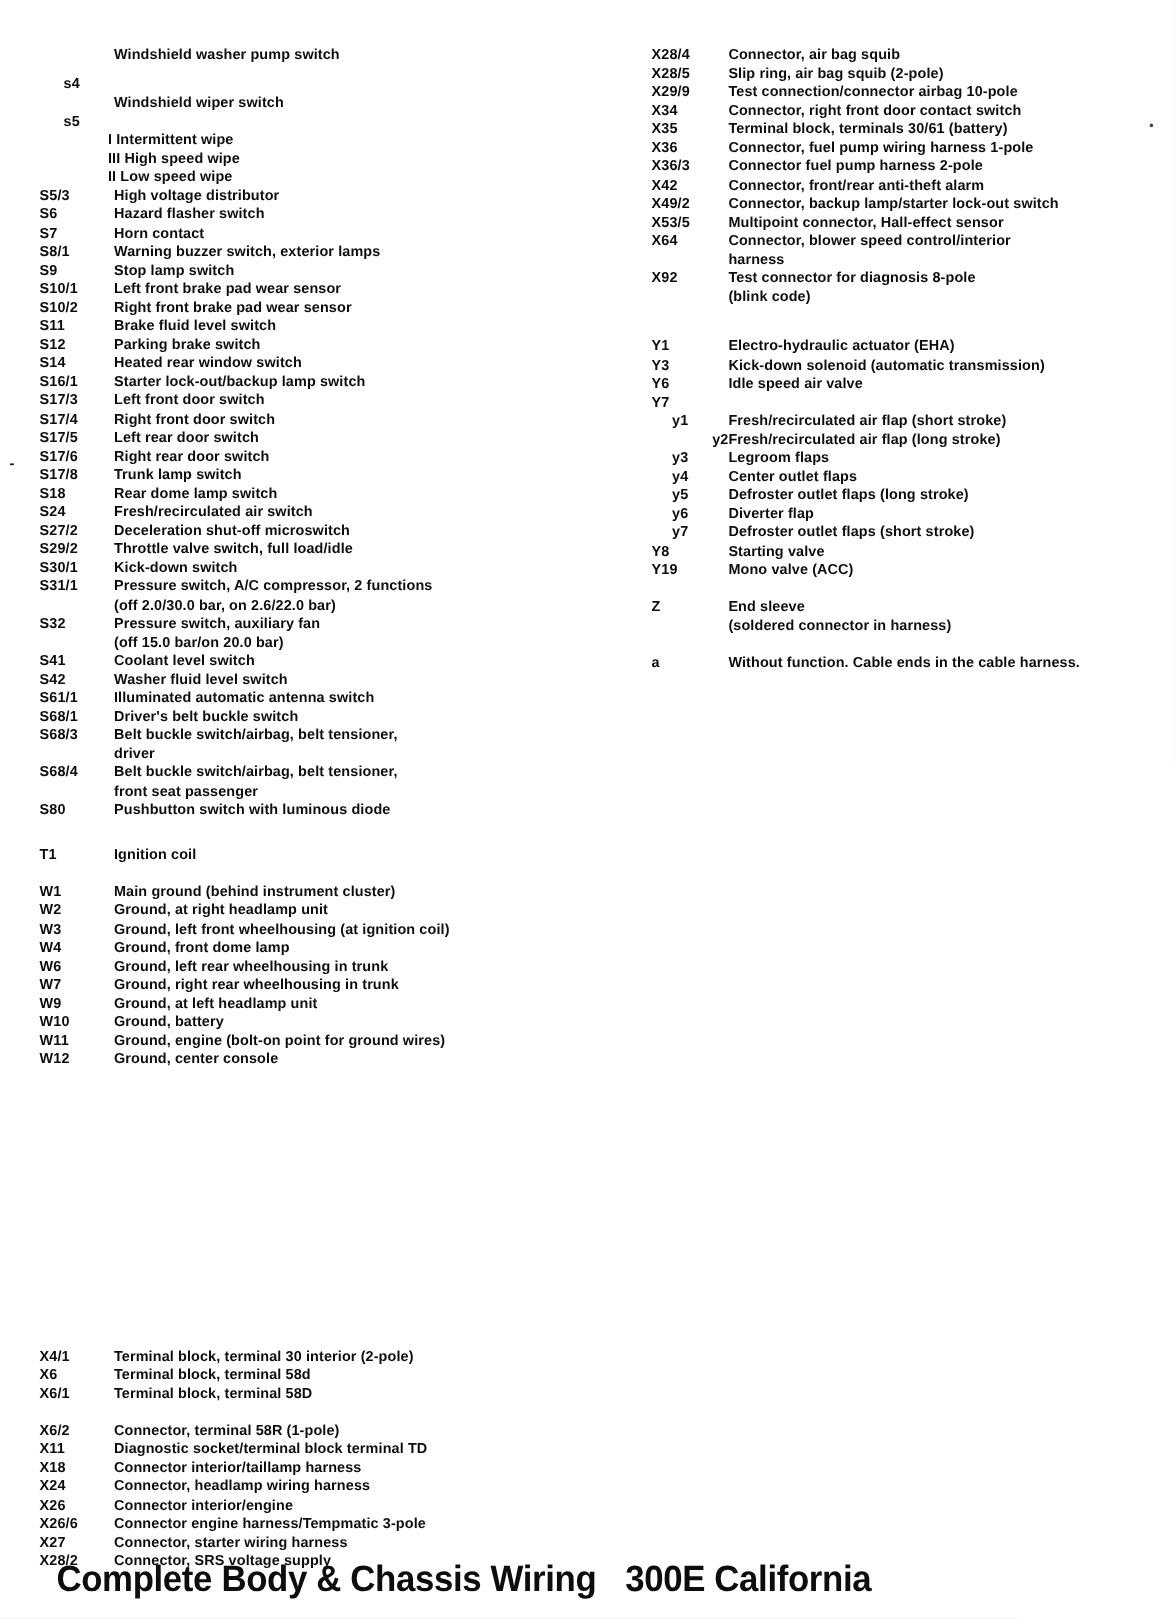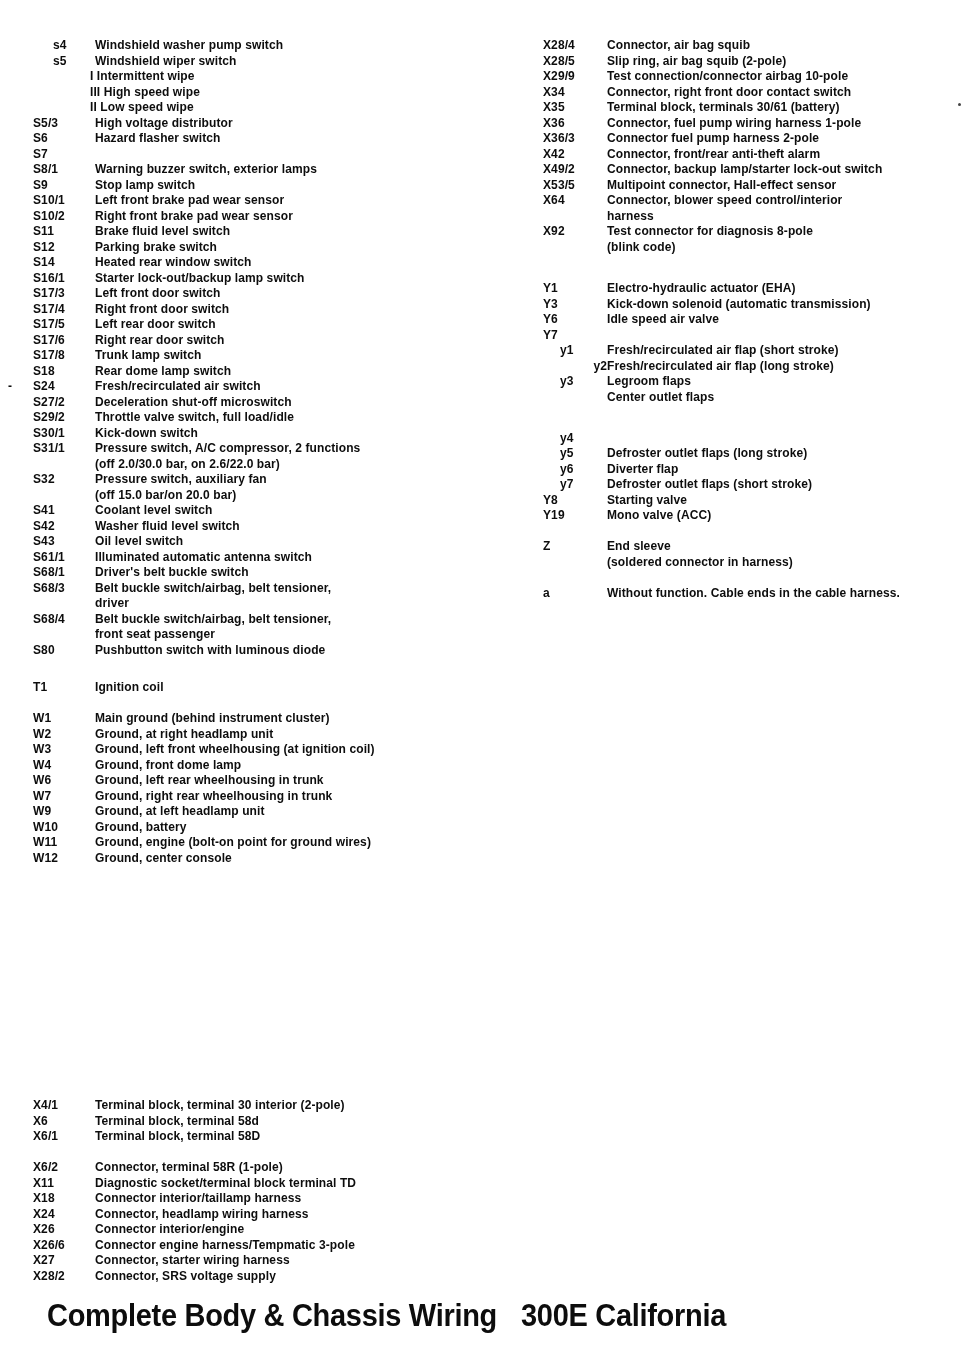--- a/index.html
+++ b/index.html
@@ -29,25 +29,25 @@
 </head>
 <body>
 
 <div class="page">
 
   <span class="margin-dash">-</span>
   <span class="speck speck-a"></span>
 
   <div id="col-left" class="col">
       <div class="row">
-        <span class="code" style="padding-left: 20px;">s4</span>
+        <span class="code" style="padding-left: 20px; margin-top: 24px;">s4</span>
         <span class="desc">Windshield washer pump switch</span>
       </div>
       <div class="row">
-        <span class="code" style="padding-left: 20px;">s5</span>
+        <span class="code" style="padding-left: 20px; margin-top: 16px;">s5</span>
         <span class="desc">Windshield wiper switch</span>
       </div>
       <div class="row">
         <span class="code"></span>
         <span class="desc roman-desc">I  Intermittent wipe</span>
       </div>
       <div class="row">
         <span class="code"></span>
         <span class="desc roman-desc">III High speed wipe</span>
       </div>
@@ -58,20 +58,21 @@
       <div class="row">
         <span class="code">S5/3</span>
         <span class="desc">High voltage distributor</span>
       </div>
       <div class="row">
         <span class="code">S6</span>
         <span class="desc">Hazard flasher switch</span>
       </div>
       <div class="row">
         <span class="code">S7</span>
+        <span class="desc">Horn contact</span>
       </div>
       <div class="row">
         <span class="code">S8/1</span>
         <span class="desc">Warning buzzer switch, exterior lamps</span>
       </div>
       <div class="row">
         <span class="code">S9</span>
         <span class="desc">Stop lamp switch</span>
       </div>
       <div class="row">
@@ -156,24 +157,20 @@
       </div>
       <div class="row">
         <span class="code">S41</span>
         <span class="desc">Coolant level switch</span>
       </div>
       <div class="row">
         <span class="code">S42</span>
         <span class="desc">Washer fluid level switch</span>
       </div>
       <div class="row">
-        <span class="code">S43</span>
-        <span class="desc">Oil level switch</span>
-      </div>
-      <div class="row">
         <span class="code">S61/1</span>
         <span class="desc">Illuminated automatic antenna switch</span>
       </div>
       <div class="row">
         <span class="code">S68/1</span>
         <span class="desc">Driver's belt buckle switch</span>
       </div>
       <div class="row">
         <span class="code">S68/3</span>
         <span class="desc">Belt buckle switch/airbag, belt tensioner,</span>
@@ -366,21 +363,21 @@
       </div>
       <div class="row">
         <span class="code" style="padding-left: 17px; text-align: right;">y2</span>
         <span class="desc">Fresh/recirculated air flap (long stroke)</span>
       </div>
       <div class="row">
         <span class="code" style="padding-left: 17px;">y3</span>
         <span class="desc">Legroom flaps</span>
       </div>
       <div class="row">
-        <span class="code" style="padding-left: 17px; margin-top: 41px;">y4</span>
+        <span class="code" style="padding-left: 17px;">y4</span>
         <span class="desc">Center outlet flaps</span>
       </div>
       <div class="row">
         <span class="code" style="padding-left: 17px;">y5</span>
         <span class="desc">Defroster outlet flaps (long stroke)</span>
       </div>
       <div class="row">
         <span class="code" style="padding-left: 17px;">y6</span>
         <span class="desc">Diverter flap</span>
       </div>

